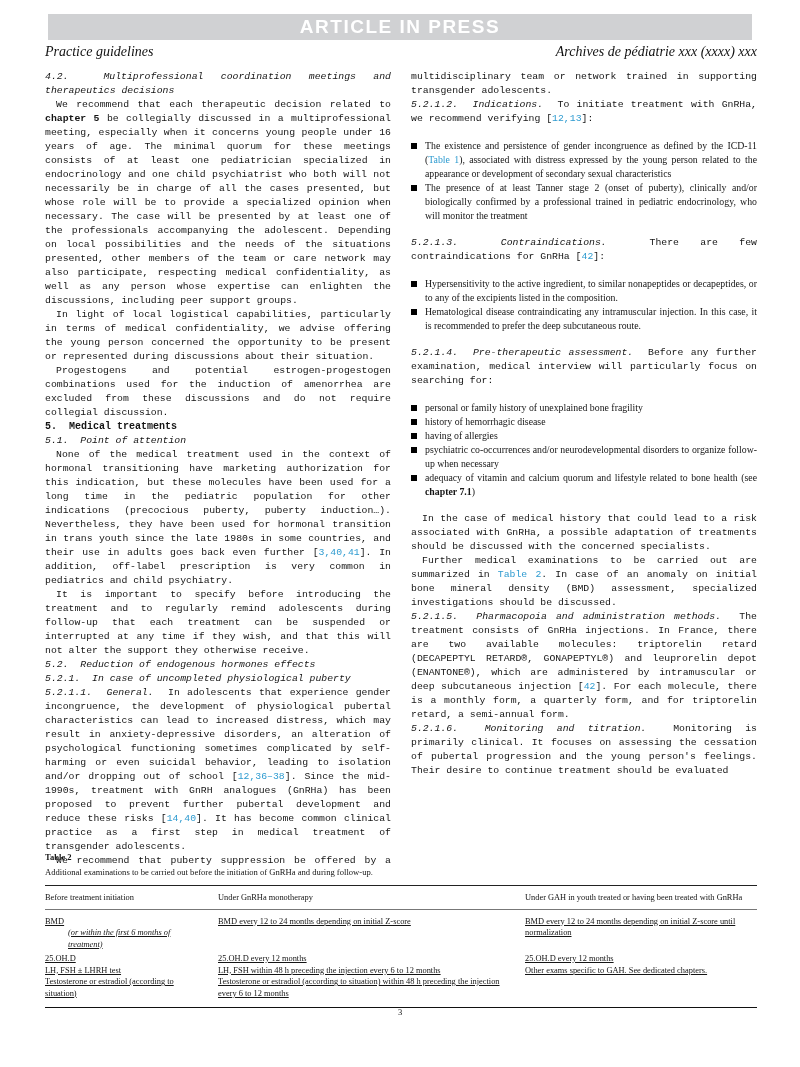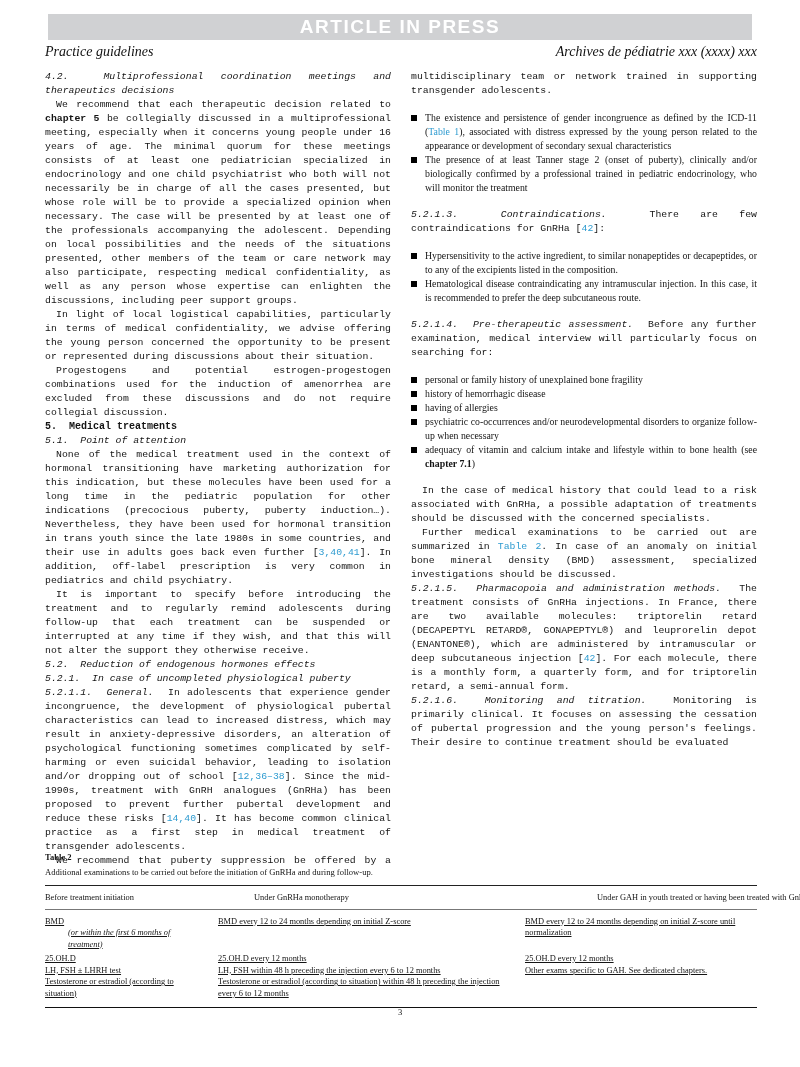--- a/index.html
+++ b/index.html
@@ -32,21 +32,21 @@
   .bullets{margin:13px 0;}
   .bullet-item{position:relative;padding-left:14px;text-align:justify;}
   .bullet-item .sq{position:absolute;left:0;top:4px;width:6px;height:6px;background:#000;}
   
   .tablewrap{position:absolute;left:45px;width:712px;top:852px;font-size:8.4px;
              line-height:11.5px;}
   .table-title{font-weight:bold;font-size:8.6px;margin:0 0 3px 0;}
   .table-caption{font-size:8.6px;margin:0 0 7px 0;}
   .tbl{border-top:1.3px solid #222;border-bottom:1.6px solid #111;}
   .tbl-header{display:grid;grid-template-columns:173px 307px 232px;
-              padding:6px 0 5px 0;border-bottom:1px solid #777;gap:36px;}
+              padding:6px 0 5px 0;border-bottom:1px solid #777;}
   .tbl-header .hcell{padding-right:12px;}
   .tbl-body{padding:6px 0 8px 0;text-decoration:underline;}
   .tbl-row{display:grid;grid-template-columns:173px 307px 232px;align-items:start;}
   .tbl-row .cell{padding-right:12px;}
   .tbl-row.gap{margin-bottom:3px;}
   .cell-line{display:block;}
   .cell-line.i{font-style:italic;padding-left:7px;margin-left:16px;}
   
   .pagenum{position:absolute;left:0;right:0;top:1007px;text-align:center;font-size:8.5px;}
 </style>
@@ -73,36 +73,37 @@
       <p class="h-italic"><span>5.1.&nbsp; Point of attention</span></p>
       <p class="para-indent"><span>None of the medical treatment used in the context of hormonal transitioning have marketing authorization for this indication, but these molecules have been used for a long time in the pediatric population for other indications (precocious puberty, puberty induction…). Nevertheless, they have been used for hormonal transition in trans youth since the late 1980s in some countries, and their use in adults goes back even further [</span><span class="seg-l">3,40,41</span><span>]. In addition, off-label prescription is very common in pediatrics and child psychiatry.</span></p>
       <p class="para-indent"><span>It is important to specify before introducing the treatment and to regularly remind adolescents during follow-up that each treatment can be suspended or interrupted at any time if they wish, and that this will not alter the support they otherwise receive.</span></p>
       <p class="h-italic"><span>5.2.&nbsp; Reduction of endogenous hormones effects</span></p>
       <p class="h-italic"><span>5.2.1.&nbsp; In case of uncompleted physiological puberty</span></p>
       <p class="para-runin"><span class="seg-i">5.2.1.1.&nbsp; General.</span><span>&nbsp; In adolescents that experience gender incongruence, the development of physiological pubertal characteristics can lead to increased distress, which may result in anxiety-depressive disorders, an alteration of psychological functioning sometimes complicated by self-harming or even suicidal behavior, leading to isolation and/or dropping out of school [</span><span class="seg-l">12,36–38</span><span>]. Since the mid-1990s, treatment with GnRH analogues (GnRHa) has been proposed to prevent further pubertal development and reduce these risks [</span><span class="seg-l">14,40</span><span>]. It has become common clinical practice as a first step in medical treatment of transgender adolescents.</span></p>
       <p class="para-stretch"><span>We recommend that puberty suppression be offered by a</span></p>
     </div>
   <div id="col-right" class="col col-right">
       <p class="para"><span>multidisciplinary team or network trained in supporting transgender adolescents.</span></p>
+      <p class="para-runin"><span class="seg-i">5.2.1.2.&nbsp; Indications.</span><span>&nbsp; To initiate treatment with GnRHa, we recommend verifying [</span><span class="seg-l">12,13</span><span>]:</span></p>
       <div class="bullets">
         <div class="bullet-item"><span class="sq"></span><span>The existence and persistence of gender incongruence as defined by the ICD-11 (</span><span class="seg-l">Table 1</span><span>), associated with distress expressed by the young person related to the appearance or development of secondary sexual characteristics</span></div>
         <div class="bullet-item"><span class="sq"></span><span>The presence of at least Tanner stage 2 (onset of puberty), clinically and/or biologically confirmed by a professional trained in pediatric endocrinology, who will monitor the treatment</span></div>
       </div>
       <p class="para-runin"><span class="seg-i">5.2.1.3.&nbsp; Contraindications.</span><span>&nbsp; There are few contraindications for GnRHa [</span><span class="seg-l">42</span><span>]:</span></p>
       <div class="bullets">
         <div class="bullet-item"><span class="sq"></span><span>Hypersensitivity to the active ingredient, to similar nonapeptides or decapeptides, or to any of the excipients listed in the composition.</span></div>
         <div class="bullet-item"><span class="sq"></span><span>Hematological disease contraindicating any intramuscular injection. In this case, it is recommended to prefer the deep subcutaneous route.</span></div>
       </div>
       <p class="para-runin"><span class="seg-i">5.2.1.4.&nbsp; Pre-therapeutic assessment.</span><span>&nbsp; Before any further examination, medical interview will particularly focus on searching for:</span></p>
       <div class="bullets">
         <div class="bullet-item"><span class="sq"></span><span>personal or family history of unexplained bone fragility</span></div>
         <div class="bullet-item"><span class="sq"></span><span>history of hemorrhagic disease</span></div>
         <div class="bullet-item"><span class="sq"></span><span>having of allergies</span></div>
         <div class="bullet-item"><span class="sq"></span><span>psychiatric co-occurrences and/or neurodevelopmental disorders to organize follow-up when necessary</span></div>
-        <div class="bullet-item"><span class="sq"></span><span>adequacy of vitamin and calcium intake and lifestyle within to bone health (see </span><span class="seg-b">chapter 7.1</span><span>)</span></div>
+        <div class="bullet-item"><span class="sq"></span><span>adequacy of vitamin and calcium quorum and lifestyle related to bone health (see </span><span class="seg-b">chapter 7.1</span><span>)</span></div>
       </div>
       <p class="para-indent"><span>In the case of medical history that could lead to a risk associated with GnRHa, a possible adaptation of treatments should be discussed with the concerned specialists.</span></p>
       <p class="para-indent"><span>Further medical examinations to be carried out are summarized in </span><span class="seg-l">Table 2</span><span>. In case of an anomaly on initial bone mineral density (BMD) assessment, specialized investigations should be discussed.</span></p>
       <p class="para-runin"><span class="seg-i">5.2.1.5.&nbsp; Pharmacopoia and administration methods.</span><span>&nbsp; The treatment consists of GnRHa injections. In France, there are two available molecules: triptorelin retard (DECAPEPTYL RETARD®, GONAPEPTYL®) and leuprorelin depot (ENANTONE®), which are administered by intramuscular or deep subcutaneous injection [</span><span class="seg-l">42</span><span>]. For each molecule, there is a monthly form, a quarterly form, and for triptorelin retard, a semi-annual form.</span></p>
       <p class="para-runin"><span class="seg-i">5.2.1.6.&nbsp; Monitoring and titration.</span><span>&nbsp; Monitoring is primarily clinical. It focuses on assessing the cessation of pubertal progression and the young person's feelings. Their desire to continue treatment should be evaluated</span></p>
     </div>
 
   <div class="tablewrap">
     <p class="table-title">Table 2</p>
     <p class="table-caption">Additional examinations to be carried out before the initiation of GnRHa and during follow-up.</p>

